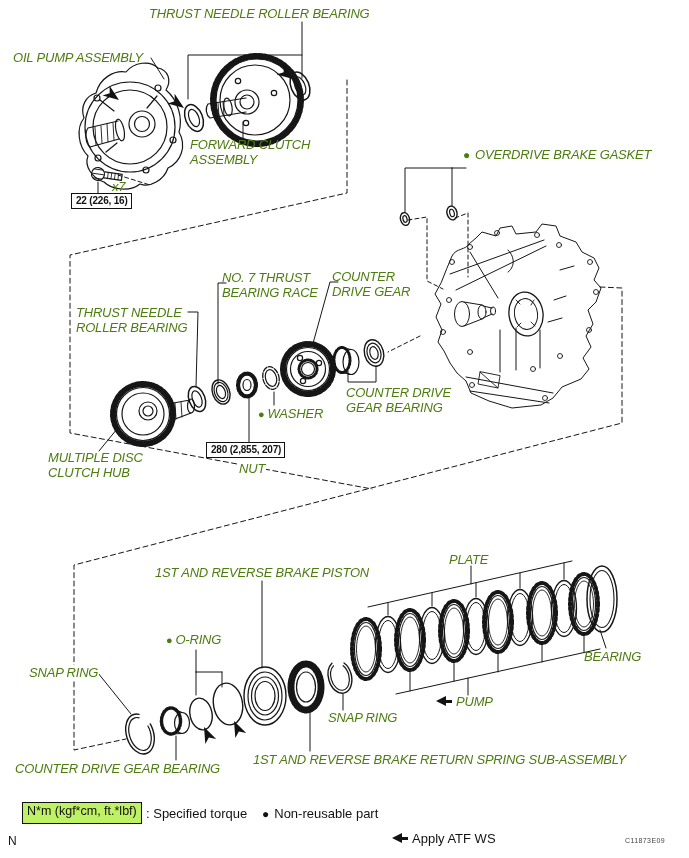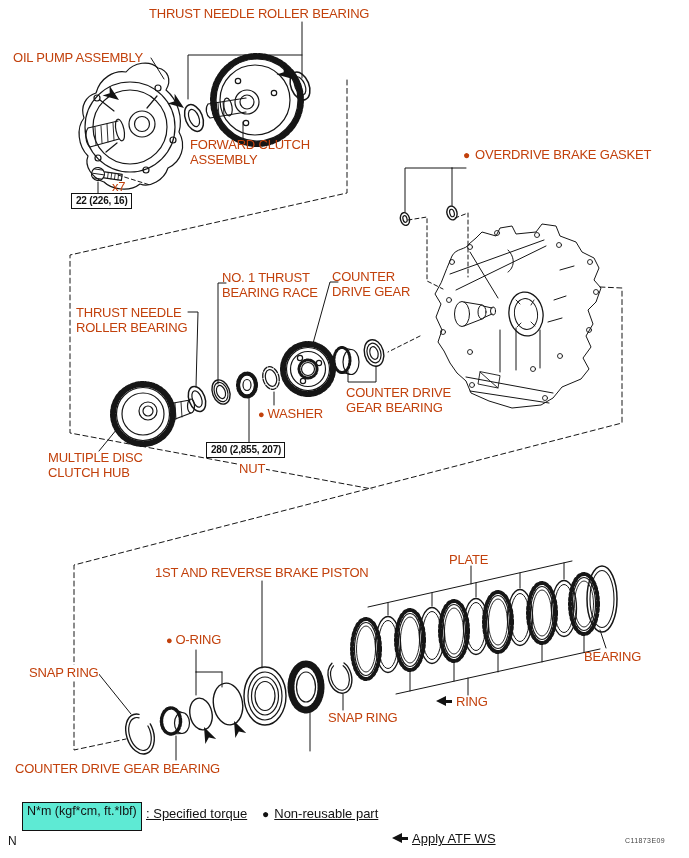--- a/index.html
+++ b/index.html
@@ -1,35 +1,35 @@
 <!DOCTYPE html>
 <html><head>
 <meta charset="utf-8">
 <style>
   html,body{margin:0;padding:0;background:#fff;}
   .screen{position:relative;width:689px;height:858px;background:#ffffff;
           font-family:"Liberation Sans",sans-serif;color:#121212;overflow:hidden;}
   svg{position:absolute;left:0;top:0;}
   .lbl{position:absolute;font-size:13px;line-height:1.16;letter-spacing:-0.2px;
-       color:#c2410c;white-space:nowrap;z-index:3;}
+       color:#4d7c0f;white-space:nowrap;z-index:3;font-style:italic;}
   .wrap{white-space:normal;}
   .bg{background:#fff;padding:0 1px;}
   .torque-box{position:absolute;border:1.5px solid #121212;background:#fff;
        font-size:10px;font-weight:bold;letter-spacing:-0.2px;padding:1px 3px 2px 4px;
        z-index:3;box-shadow:0 0 0 1px #fff inset;}
   .bullet{display:inline-block;font-size:12px;margin-right:5px;vertical-align:0px;}
   .bullet.sm{font-size:11px;margin-right:3px;}
   .arrow-left{display:inline-block;position:relative;width:16px;height:11px;margin-right:4px;vertical-align:-1px;}
   .arrow-left::before{content:"";position:absolute;left:0;top:0;width:0;height:0;
        border-top:5.5px solid transparent;border-bottom:5.5px solid transparent;
        border-right:10px solid #121212;}
   .arrow-left::after{content:"";position:absolute;left:9px;top:4px;width:7px;height:3px;background:#121212;}
-  .legend-item{position:absolute;font-size:13px;z-index:3;text-decoration:underline;}
+  .legend-item{position:absolute;font-size:13px;z-index:3;}
   .legend-frame{position:absolute;left:22px;top:802px;border:1.6px solid #121212;
-       font-size:12.5px;padding:1px 4px 12px 4px;background:#5eead4;z-index:3;}
+       font-size:12.5px;padding:1px 4px 5px 4px;background:#bef264;z-index:3;}
   .footer-n{position:absolute;left:8px;top:834px;font-size:12px;z-index:3;}
   .fig-code{position:absolute;left:625px;top:837px;font-size:7px;color:#454545;
        letter-spacing:0.4px;z-index:3;}
 </style>
 </head>
 <body>
 
 <div class="screen">
 
 <svg width="689" height="858" viewBox="0 0 689 858">
@@ -346,43 +346,44 @@
 
 <div class="lbl" style="left:149px;top:6px">THRUST NEEDLE ROLLER BEARING</div>
 <div class="lbl" style="left:13px;top:50px">OIL PUMP ASSEMBLY</div>
 <div class="lbl wrap" style="left:190px;top:137px;width:130px">FORWARD CLUTCH ASSEMBLY</div>
 <div class="lbl" style="left:112px;top:179px">x7</div>
 <div class="torque-box" style="left:71px;top:193px">22 (226, 16)</div>
 
 <div class="lbl" style="left:463px;top:147px">
   <span class="bullet">●</span><span>OVERDRIVE BRAKE GASKET</span>
 </div>
-<div class="lbl wrap" style="left:222px;top:270px;width:110px">NO. 1 THRUST BEARING RACE</div>
+<div class="lbl wrap" style="left:222px;top:270px;width:110px">NO. 7 THRUST BEARING RACE</div>
 <div class="lbl wrap" style="left:332px;top:269px;width:95px">COUNTER DRIVE GEAR</div>
 <div class="lbl wrap" style="left:76px;top:305px;width:130px">THRUST NEEDLE ROLLER BEARING</div>
 <div class="lbl" style="left:258px;top:406px">
   <span class="bullet sm">●</span><span>WASHER</span>
 </div>
 <div class="torque-box" style="left:206px;top:442px">280 (2,855, 207)</div>
 <div class="lbl bg" style="left:238px;top:461px">NUT</div>
 <div class="lbl wrap" style="left:48px;top:450px;width:118px">MULTIPLE DISC CLUTCH HUB</div>
 <div class="lbl wrap" style="left:346px;top:385px;width:125px">COUNTER DRIVE GEAR BEARING</div>
 
 <div class="lbl" style="left:155px;top:565px">1ST AND REVERSE BRAKE PISTON</div>
 <div class="lbl" style="left:449px;top:552px">PLATE</div>
 <div class="lbl" style="left:166px;top:632px">
   <span class="bullet sm">●</span><span>O-RING</span>
 </div>
 <div class="lbl bg" style="left:28px;top:665px">SNAP RING</div>
 <div class="lbl" style="left:328px;top:710px">SNAP RING</div>
 <div class="lbl" style="left:584px;top:649px">BEARING</div>
 <div class="lbl" style="left:436px;top:694px">
-  <span class="arrow-left"></span><span>RING</span>
+  <span class="arrow-left"></span><span>PUMP</span>
 </div>
 <div class="lbl" style="left:15px;top:761px">COUNTER DRIVE GEAR BEARING</div>
+<div class="lbl" style="left:253px;top:752px">1ST AND REVERSE BRAKE RETURN SPRING SUB-ASSEMBLY</div>
 
 <div class="legend-frame">N*m (kgf*cm, ft.*lbf)</div>
 <div class="legend-item" style="left:146px;top:806px">: Specified torque</div>
 <div class="legend-item" style="left:262px;top:806px">
   <span class="bullet">●</span><span>Non-reusable part</span>
 </div>
 <div class="legend-item" style="left:392px;top:831px">
   <span class="arrow-left"></span><span>Apply ATF WS</span>
 </div>
 

